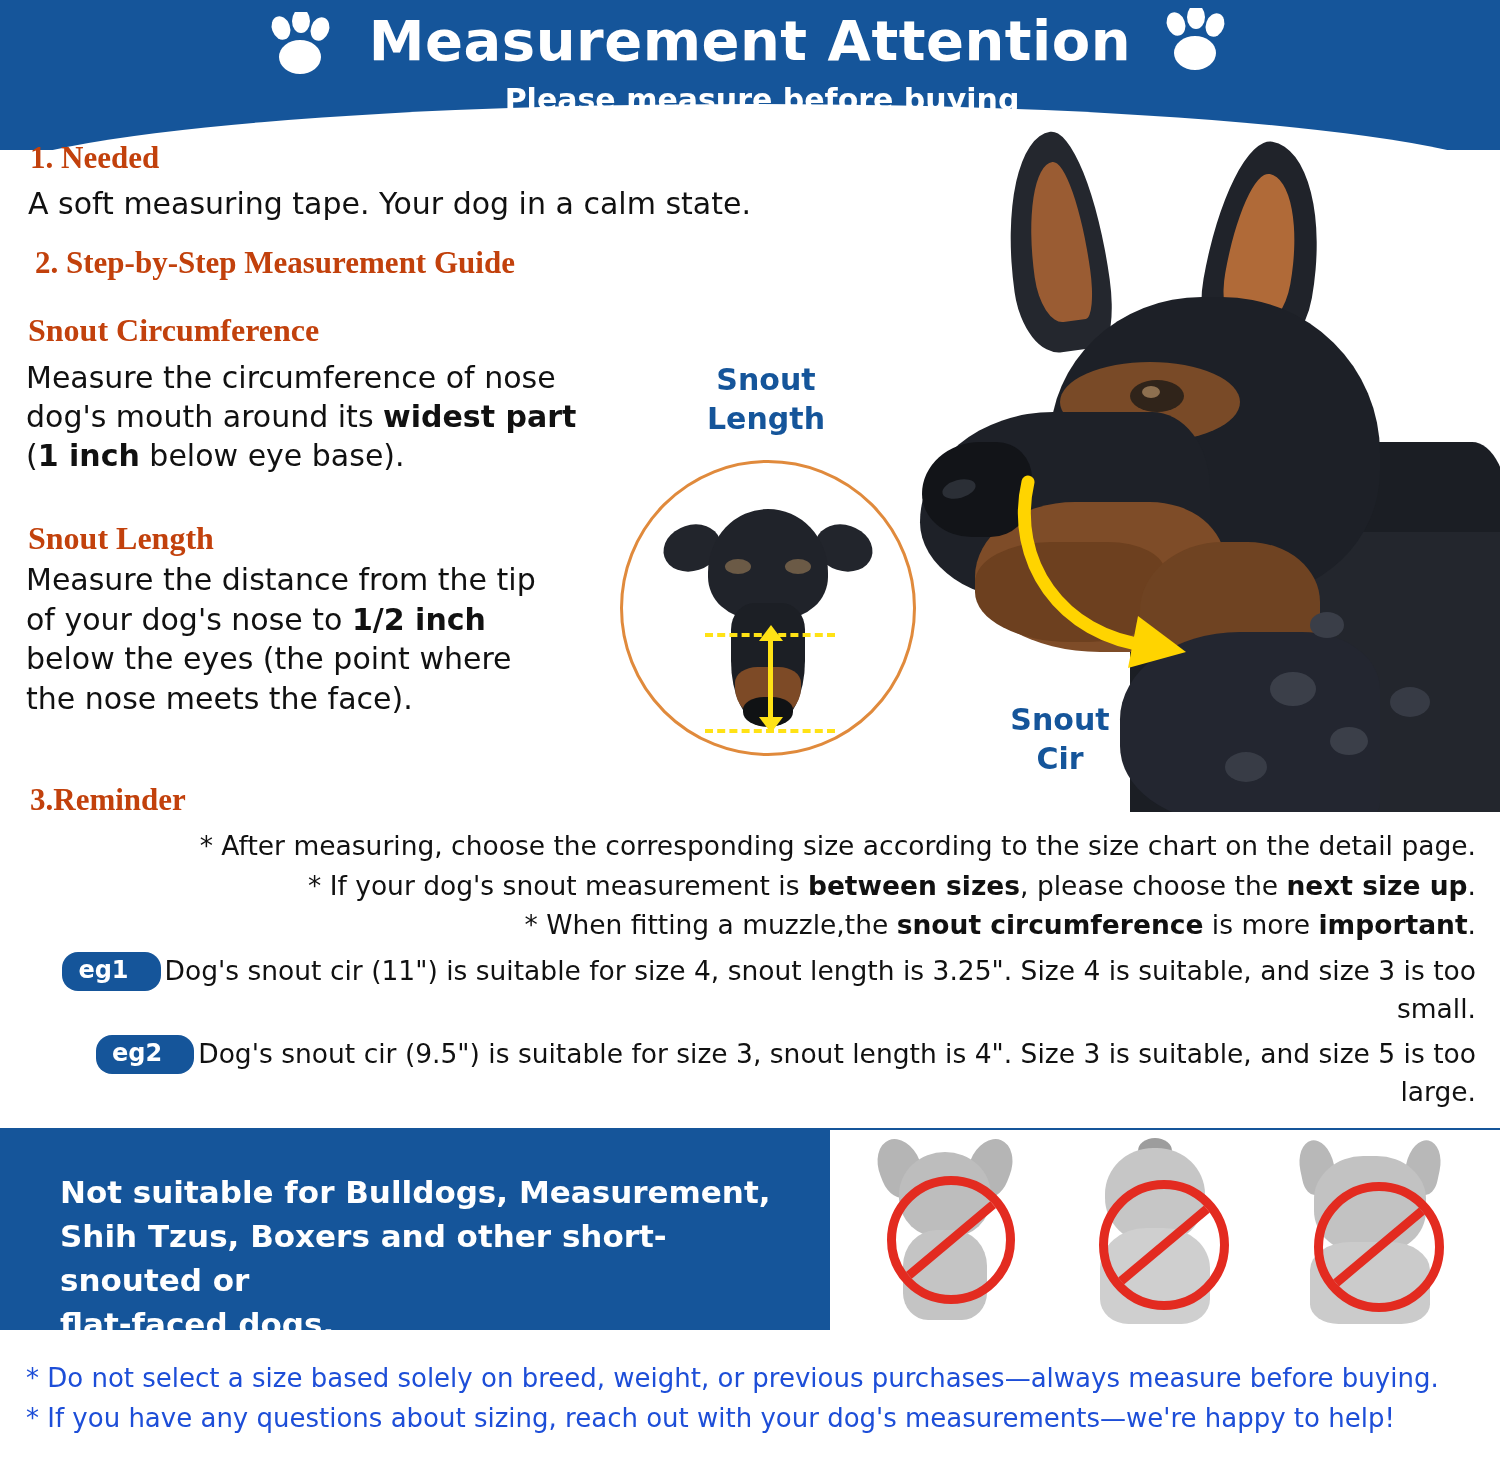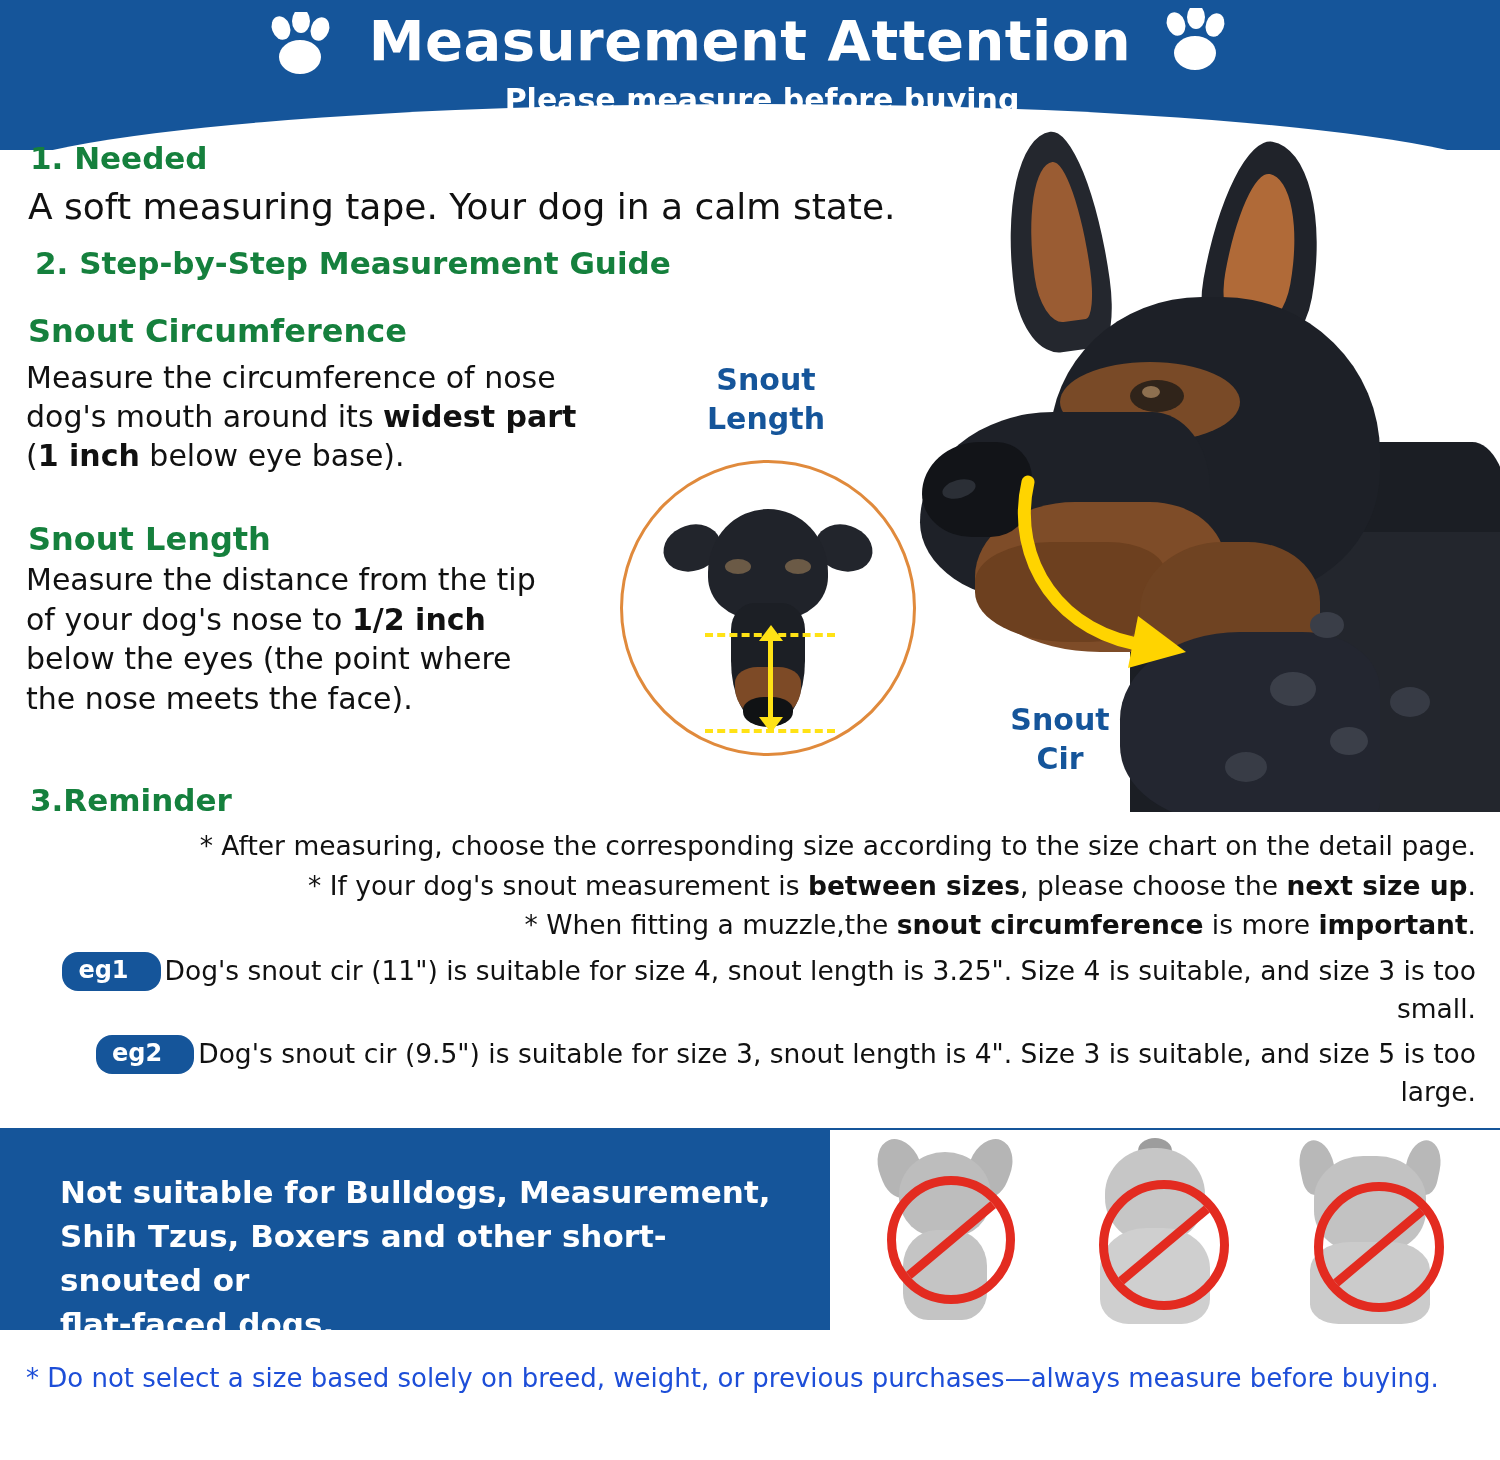--- a/index.html
+++ b/index.html
@@ -68,30 +68,31 @@
     z-index: 3;
     width: 70px;
     height: 66px;
   }
   .paw.left { left: 265px; top: 12px; }
   .paw.right { left: 1160px; top: 8px; }
 
   
   .txt-block { position: absolute; z-index: 5; }
   .h-blue {
-    color: #15803d;
+    color: #c2410c;
     font-weight: bold;
+    font-family: Liberation Serif, serif;
   }
   .body-txt {
     color: #111111;
   }
   b { font-weight: bold; }
 
   #sec1-title { left: 30px; top: 140px; font-size: 31px; }
-  #sec1-body  { left: 28px; top: 186px; font-size: 36px; }
+  #sec1-body  { left: 28px; top: 186px; font-size: 30px; }
 
   #sec2-title { left: 35px; top: 245px; font-size: 31px; }
 
   #snoutcir-title { left: 28px; top: 312px; font-size: 32px; }
   #snoutcir-body  { left: 26px; top: 358px; font-size: 30px; width: 580px; line-height: 1.30; }
 
   #snoutlen-title { left: 28px; top: 520px; font-size: 32px; }
   #snoutlen-body  { left: 26px; top: 560px; font-size: 30px; width: 540px; line-height: 1.32; }
 
   #sec3-title { left: 30px; top: 782px; font-size: 31px; }
@@ -586,15 +587,16 @@
       <div class="bp-body frb-head"></div>
       <div class="bp-body frb-torso"></div>
       <div class="no-sign ns3">
           <div class="slash"></div>
         </div>
     </div>
   </div>
 
   <div class="footer">
     <div>* Do not select a size based solely on breed, weight, or previous purchases—always measure before buying.</div>
+    <div>* If you have any questions about sizing, reach out with your dog's measurements—we're happy to help!</div>
   </div>
 
 </div>
 
 </body></html>

